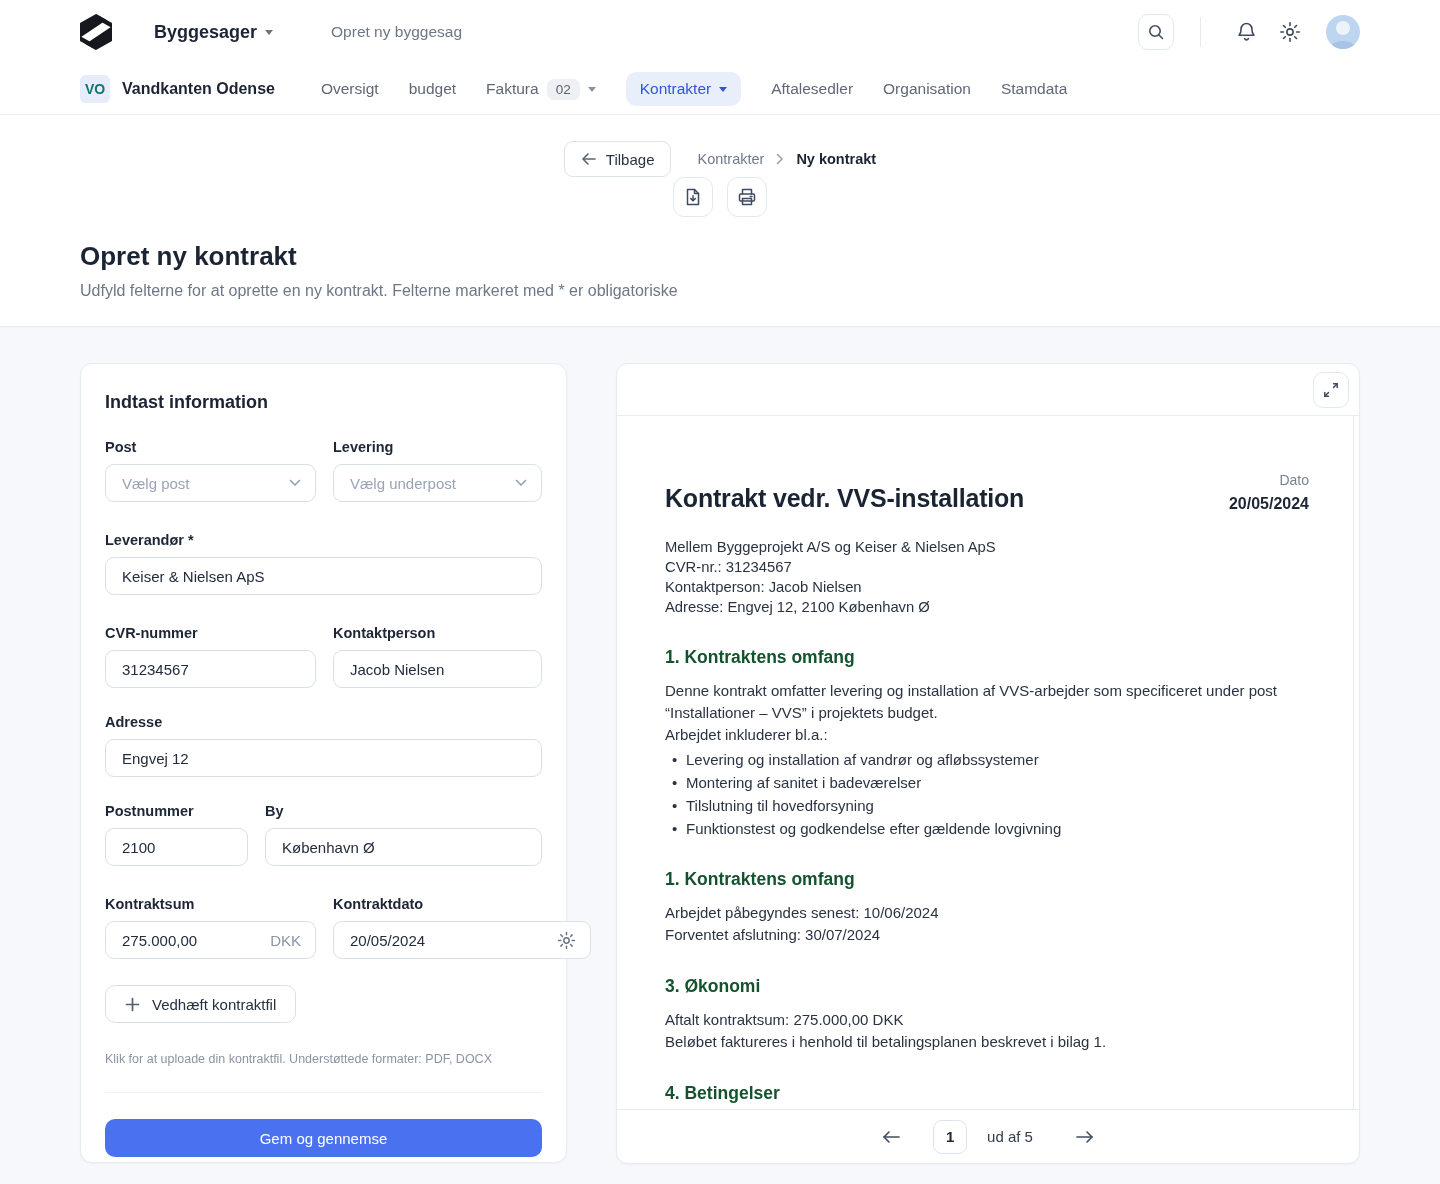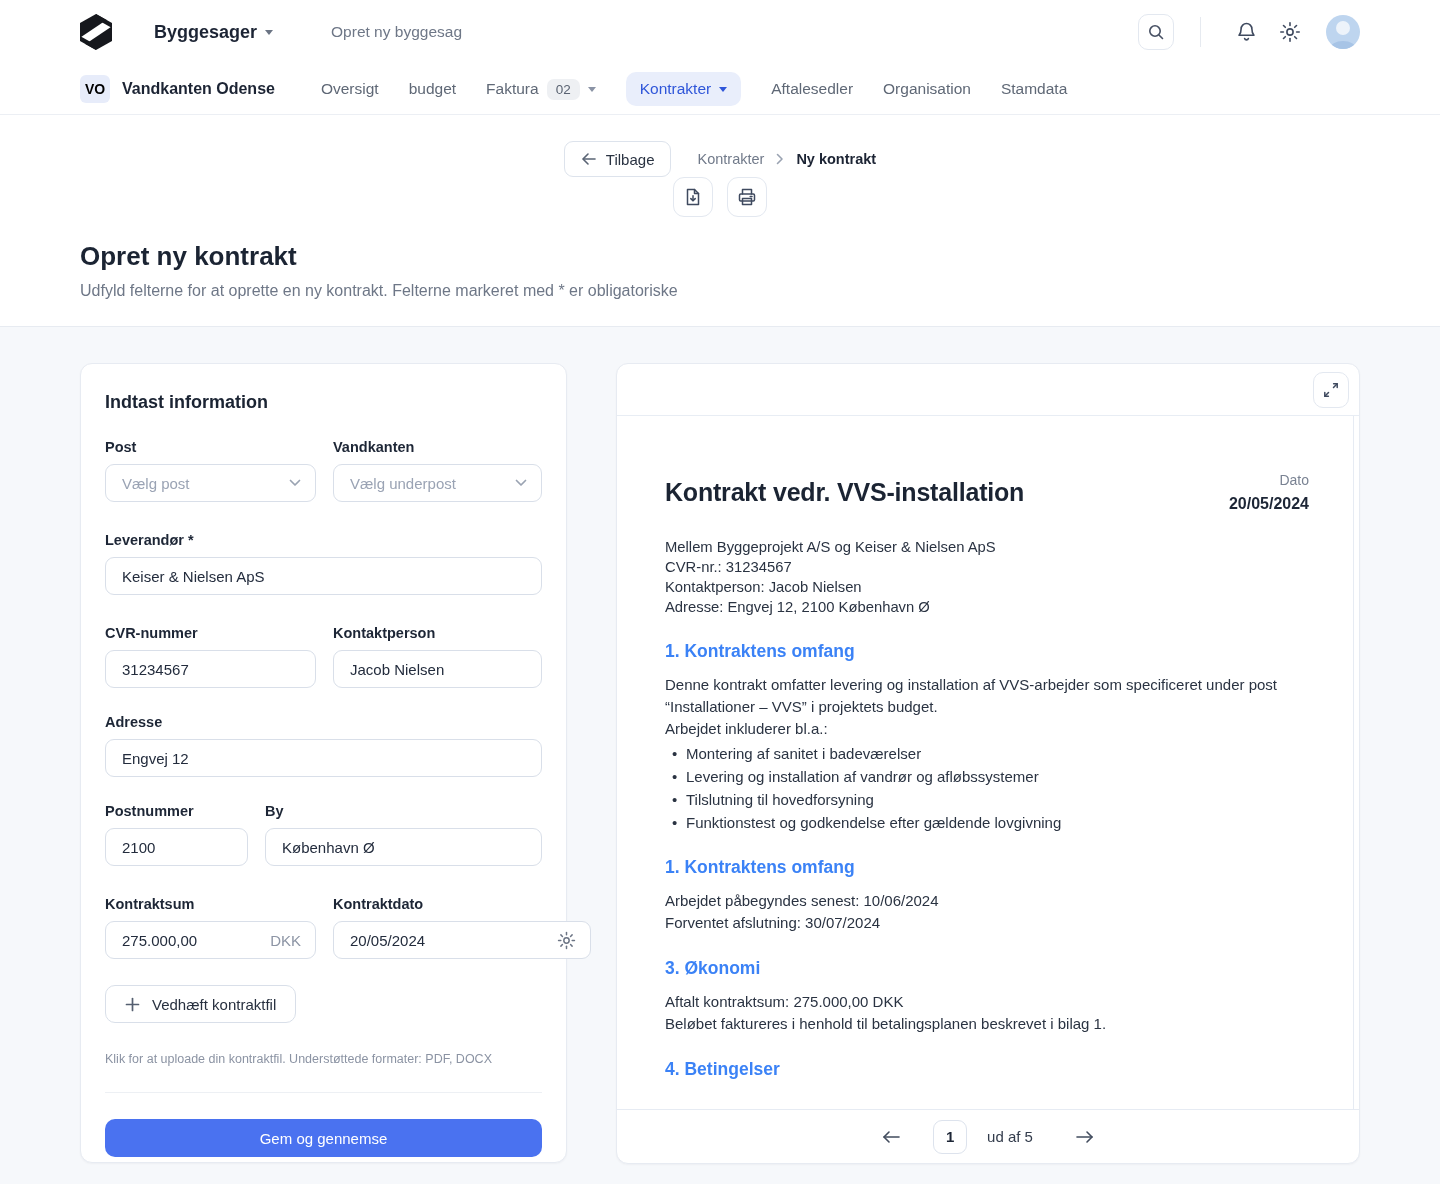--- a/index.html
+++ b/index.html
@@ -20,21 +20,21 @@
   .topbar-right { display:flex; align-items:center; }
   .icon-btn-bordered { width:36px; height:36px; border:1px solid #e3e8f0; border-radius:10px; background:#fff; display:flex; align-items:center; justify-content:center; cursor:pointer; }
   .v-divider { width:1px; height:30px; background:#e6eaf0; margin:0 24px 0 26px; }
   .plain-icon-btn { background:none; border:none; padding:0; margin:0 11px; cursor:pointer; display:flex; align-items:center; }
   .avatar { width:34px; height:34px; border-radius:50%; background:#bed5ef; margin-left:14px; position:relative; overflow:hidden; cursor:pointer; }
   .avatar .head { position:absolute; left:50%; top:6px; transform:translateX(-50%); width:14px; height:14px; border-radius:50%; background:#edf3fa; }
   .avatar .shoulders { position:absolute; left:50%; bottom:-8px; transform:translateX(-50%); width:26px; height:16px; border-radius:50%; background:#a7c4e6; }
 
   
   .projectbar { height:51px; background:#fff; border-bottom:1px solid #eceff4; display:flex; align-items:center; padding:0 80px; }
-  .proj-badge { width:30px; height:28px; border-radius:6px; background:#e7ecfa; color:#000000; font-size:14px; font-weight:700; display:flex; align-items:center; justify-content:center; }
+  .proj-badge { width:30px; height:28px; border-radius:6px; background:#e7ecfa; color:#0f766e; font-size:14px; font-weight:700; display:flex; align-items:center; justify-content:center; }
   .proj-name { margin-left:12px; font-size:16px; font-weight:700; color:#1c2434; }
   .tabs { display:flex; align-items:center; margin-left:46px; gap:30px; }
   .tab { display:flex; align-items:center; gap:8px; font-size:15.5px; color:#5f6876; cursor:pointer; padding:8px 0; border-radius:10px; }
   .tab.active { background:#e9eefb; color:#2f56d9; padding:8px 14px; font-weight:500; }
   .tab.active .caret { border-top-color:#2f56d9; }
   .tab .caret { border-top-color:#8a93a5; }
   .tab-badge { background:#eef0f3; color:#5a6372; border-radius:7px; font-size:13.5px; padding:3px 9px; }
 
   
   .pagehead { background:#fff; border-bottom:1px solid #e7ebf1; padding:26px 80px 26px; }
@@ -69,27 +69,27 @@
   .suffix { color:#8d95a5; font-size:15px; }
   .attach-btn { margin-top:26px; display:inline-flex; align-items:center; gap:12px; height:38px; padding:0 19px; border:1px solid #d9dfe9; border-radius:10px; background:#fff; font-size:15px; font-weight:500; color:#27303f; cursor:pointer; font-family:inherit; }
   .attach-help { margin-top:29px; font-size:12.5px; color:#8b93a3; }
   .form-divider { margin-top:26px; border:none; border-top:1px solid #edf0f4; }
   .submit-btn { margin-top:26px; width:100%; height:38px; border:none; border-radius:10px; background:#4a72f0; color:#fff; font-size:15px; font-weight:500; cursor:pointer; font-family:inherit; }
 
   
   .preview-card { width:744px; height:801px; display:flex; flex-direction:column; }
   .pv-toolbar { height:52px; display:flex; align-items:center; justify-content:flex-end; padding-right:10px; border-bottom:1px solid #e8edf4; flex:none; }
   .doc { flex:1; overflow:hidden; margin-right:5px; border-right:1px solid #e6ebf3; padding:56px 44px 0 48px; }
-  .doc-title-row { display:flex; justify-content:space-between; align-items:center; }
+  .doc-title-row { display:flex; justify-content:space-between; align-items:flex-end; }
   .doc-title { font-size:25px; font-weight:700; color:#1b2433; letter-spacing:-.2px; }
   .doc-date { text-align:right; }
   .doc-date-label { font-size:14px; color:#7a8393; }
   .doc-date-value { margin-top:7px; font-size:16px; font-weight:600; color:#1d2636; }
   .doc-meta { margin-top:24px; font-size:14.8px; line-height:20px; color:#2a3342; }
-  .doc-h { margin-top:24px; font-size:17.5px; font-weight:700; color:#3b82f6; }
+  .doc-h { margin-top:30px; font-size:17.5px; font-weight:700; color:#14532d; }
   .doc-p { margin-top:12px; font-size:15px; line-height:22px; color:#2a3342; }
   .doc-ul { margin-top:4px; list-style:none; }
   .doc-ul li { position:relative; padding-left:21px; font-size:15px; line-height:20px; margin-top:3px; color:#2a3342; }
   .doc-ul li::before { content:"•"; position:absolute; left:7px; color:#2a3342; }
   .pv-footer { height:54px; border-top:1px solid #e6ebf3; display:flex; align-items:center; justify-content:center; gap:20px; flex:none; }
   .page-box { width:34px; height:34px; border:1px solid #dde3ed; border-radius:9px; display:flex; align-items:center; justify-content:center; font-size:15px; font-weight:600; color:#1d2636; }
   .of-label { font-size:15px; color:#333c4c; margin-right:10px; }
   .pg-arrow { background:none; border:none; cursor:pointer; display:flex; padding:6px; margin:0 6px; }
 
   svg { display:block; }
@@ -246,21 +246,21 @@
         <div class="control select">
           <span class="placeholder">Vælg post</span>
           <span>
             <svg width="12" height="8" viewBox="0 0 12 8" fill="none" stroke="#9aa3b2" stroke-width="1.7" stroke-linecap="round" stroke-linejoin="round">
                 <polyline points="1.5,1.5 6,6 10.5,1.5"></polyline>
               </svg>
           </span>
         </div>
       </div>
       <div class="fgroup">
-        <label class="flabel">Vandkanten</label>
+        <label class="flabel">Levering</label>
         <div class="control select">
           <span class="placeholder">Vælg underpost</span>
           <span>
             <svg width="12" height="8" viewBox="0 0 12 8" fill="none" stroke="#9aa3b2" stroke-width="1.7" stroke-linecap="round" stroke-linejoin="round">
                 <polyline points="1.5,1.5 6,6 10.5,1.5"></polyline>
               </svg>
           </span>
         </div>
       </div>
     </div>
@@ -373,22 +373,22 @@
           <div>Kontaktperson: Jacob Nielsen</div>
           <div>Adresse: Engvej 12, 2100 København Ø</div>
         </div>
       <div id="doc-sections">
           <h3 class="doc-h">1. Kontraktens omfang</h3>
           <div class="doc-p">
             <div>Denne kontrakt omfatter levering og installation af VVS-arbejder som specificeret under post “Installationer – VVS” i projektets budget.</div>
             <div>Arbejdet inkluderer bl.a.:</div>
           </div>
           <ul class="doc-ul">
+            <li>Levering og installation af vandrør og afløbssystemer</li>
             <li>Montering af sanitet i badeværelser</li>
-            <li>Levering og installation af vandrør og afløbssystemer</li>
             <li>Tilslutning til hovedforsyning</li>
             <li>Funktionstest og godkendelse efter gældende lovgivning</li>
           </ul>
           <h3 class="doc-h">1. Kontraktens omfang</h3>
           <div class="doc-p">
             <div>Arbejdet påbegyndes senest: 10/06/2024</div>
             <div>Forventet afslutning: 30/07/2024</div>
           </div>
           <h3 class="doc-h">3. Økonomi</h3>
           <div class="doc-p">

